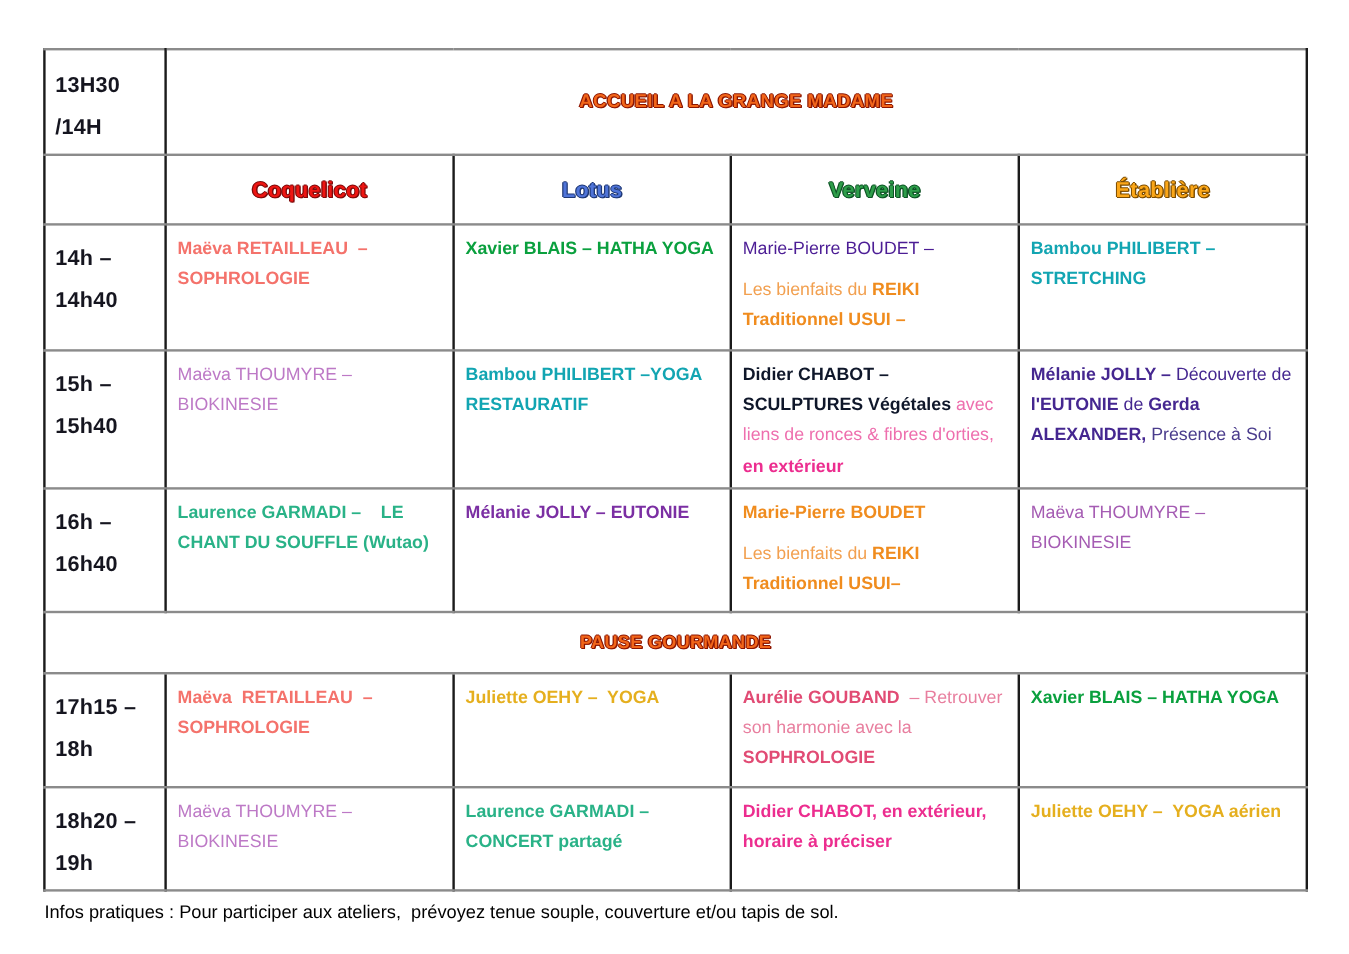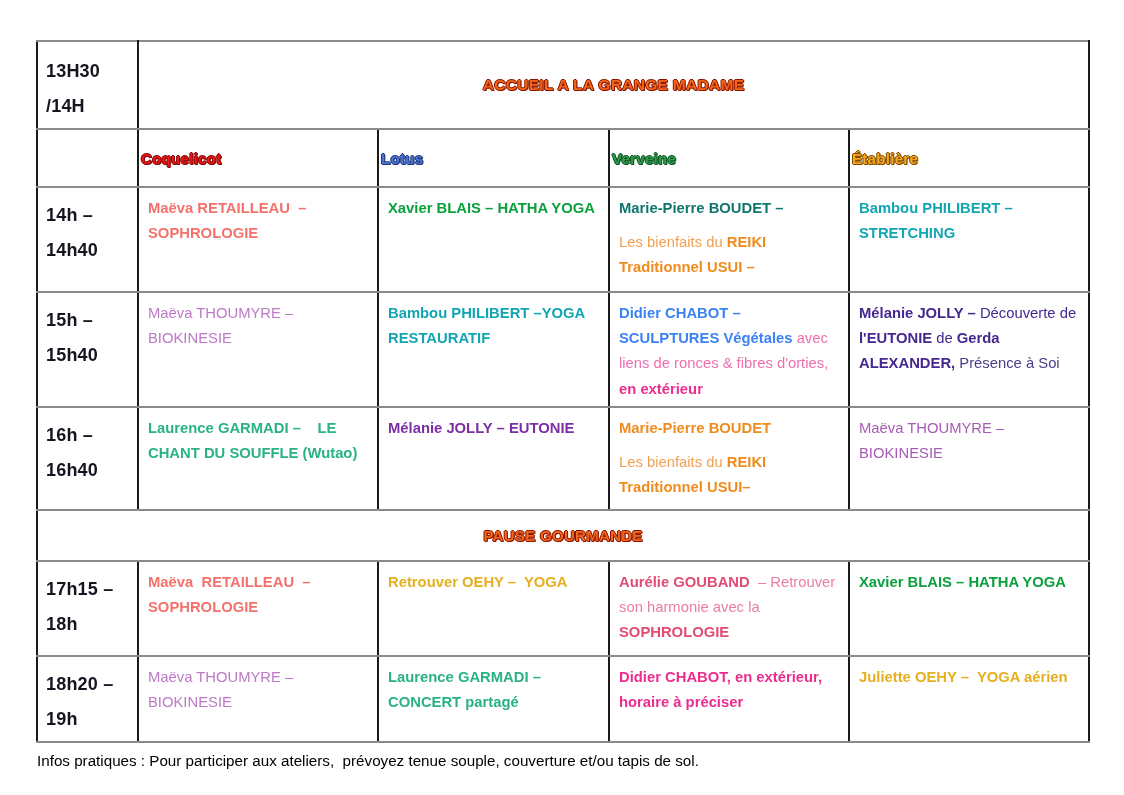--- a/index.html
+++ b/index.html
@@ -14,21 +14,21 @@
   .r-head{height:58px;}
   .r-a{height:105px;}
   .r-b{height:103px;}
   .r-pause{height:42px;}
   .r-c{height:95px;}
   .r-d{height:51px;}
   .time-cell{font-weight:700; font-size:18px; line-height:1.95; letter-spacing:.2px;
              color:#15151f; padding:10px 2px 4px 8px; white-space:pre-wrap;}
   .title-time{padding-top:12px;}
   .title-cell{text-align:center; vertical-align:middle; font-weight:700; font-size:15.5px; padding:2px;}
-  .head-cell{text-align:left; vertical-align:middle; font-weight:700; font-size:15px; padding:2px;}
+  .head-cell{text-align:center; vertical-align:middle; font-weight:700; font-size:18px; padding:2px;}
   .pause-cell{text-align:center; vertical-align:middle; font-weight:700; font-size:15px; padding:16px;}
   .outlined{text-shadow:1px 0 var(--sh), -1px 0 var(--sh), 0 1px var(--sh), 0 -1px var(--sh), 1px 1px var(--sh);
             letter-spacing:.3px;}
   .event-cell{font-size:14.8px; line-height:1.7; padding:8px 4px 4px 9px;}
   .para{white-space:pre-wrap;}
   .para-gap{margin-top:9px;}
   .footer-note{margin:9px 0 0 1px; font-size:15.2px; color:#000; white-space:pre-wrap;}
 </style>
 </head>
 <body>
@@ -66,37 +66,37 @@
       </tr>
     <tr class="r-a">
           <td class="time-cell"><div>14h –</div><div>14h40</div></td>
           <td class="event-cell">
             <div class="para"><span style="color: rgb(244, 114, 107); font-weight: 700;">Maëva RETAILLEAU  – SOPHROLOGIE</span></div>
           </td>
           <td class="event-cell">
             <div class="para"><span style="color: rgb(10, 160, 62); font-weight: 700;">Xavier BLAIS – HATHA YOGA</span></div>
           </td>
           <td class="event-cell">
-            <div class="para"><span style="color: #0f766e; font-weight: 700;">Marie-Pierre BOUDET – </span></div>
+            <div class="para"><span style="color: #4c1d95; font-weight: 400;">Marie-Pierre BOUDET – </span></div>
             <div class="para para-gap"><span style="color: rgb(242, 160, 80); font-weight: 400;">Les bienfaits du </span><span style="color: rgb(240, 140, 30); font-weight: 700;">REIKI Traditionnel USUI – </span></div>
           </td>
           <td class="event-cell">
             <div class="para"><span style="color: rgb(18, 165, 178); font-weight: 700;">Bambou PHILIBERT – STRETCHING</span></div>
           </td>
         </tr>
         <tr class="r-b">
           <td class="time-cell"><div>15h –</div><div>15h40</div></td>
           <td class="event-cell">
             <div class="para"><span style="color: rgb(189, 121, 198); font-weight: 400;">Maëva THOUMYRE – BIOKINESIE</span></div>
           </td>
           <td class="event-cell">
             <div class="para"><span style="color: rgb(18, 165, 178); font-weight: 700;">Bambou PHILIBERT –YOGA RESTAURATIF</span></div>
           </td>
           <td class="event-cell">
-            <div class="para"><span style="color: #3b82f6; font-weight: 700;">Didier CHABOT – SCULPTURES Végétales</span><span style="color: rgb(238, 111, 174); font-weight: 400;"> avec  liens de ronces &amp; fibres d'orties, </span><span style="color: rgb(236, 45, 143); font-weight: 700;">en extérieur</span></div>
+            <div class="para"><span style="color: #0f172a; font-weight: 700;">Didier CHABOT – SCULPTURES Végétales</span><span style="color: rgb(238, 111, 174); font-weight: 400;"> avec  liens de ronces &amp; fibres d'orties, </span><span style="color: rgb(236, 45, 143); font-weight: 700;">en extérieur</span></div>
           </td>
           <td class="event-cell">
             <div class="para"><span style="color: rgb(69, 39, 144); font-weight: 700;">Mélanie JOLLY – </span><span style="color: rgb(69, 39, 144); font-weight: 400;">Découverte de </span><span style="color: rgb(69, 39, 144); font-weight: 700;">l'EUTONIE</span><span style="color: rgb(69, 39, 144); font-weight: 400;"> de </span><span style="color: rgb(69, 39, 144); font-weight: 700;">Gerda ALEXANDER,</span><span style="color: rgb(74, 60, 140); font-weight: 400;"> Présence à Soi</span></div>
           </td>
         </tr>
         <tr class="r-b">
           <td class="time-cell"><div>16h –</div><div>16h40</div></td>
           <td class="event-cell">
             <div class="para"><span style="color: rgb(41, 178, 135); font-weight: 700;">Laurence GARMADI –    LE CHANT DU SOUFFLE (Wutao)</span></div>
           </td>
@@ -113,21 +113,21 @@
         </tr>
         <tr class="r-pause">
           <td colspan="5" class="pause-cell"><span class="outlined" style="color: rgb(242, 102, 26); --sh: #8c1500;">PAUSE GOURMANDE</span></td>
         </tr>
         <tr class="r-c">
           <td class="time-cell"><div>17h15 – 18h</div></td>
           <td class="event-cell">
             <div class="para"><span style="color: rgb(244, 114, 107); font-weight: 700;">Maëva  RETAILLEAU  – SOPHROLOGIE</span></div>
           </td>
           <td class="event-cell">
-            <div class="para"><span style="color: rgb(229, 175, 30); font-weight: 700;">Retrouver OEHY –  YOGA</span></div>
+            <div class="para"><span style="color: rgb(229, 175, 30); font-weight: 700;">Juliette OEHY –  YOGA</span></div>
           </td>
           <td class="event-cell">
             <div class="para"><span style="color: rgb(225, 75, 116); font-weight: 700;">Aurélie GOUBAND </span><span style="color: rgb(232, 127, 159); font-weight: 400;"> – Retrouver son harmonie avec la </span><span style="color: rgb(225, 75, 116); font-weight: 700;">SOPHROLOGIE</span></div>
           </td>
           <td class="event-cell">
             <div class="para"><span style="color: rgb(10, 160, 62); font-weight: 700;">Xavier BLAIS – HATHA YOGA</span></div>
           </td>
         </tr>
         <tr class="r-d">
           <td class="time-cell"><div>18h20 –</div><div>19h</div></td>

